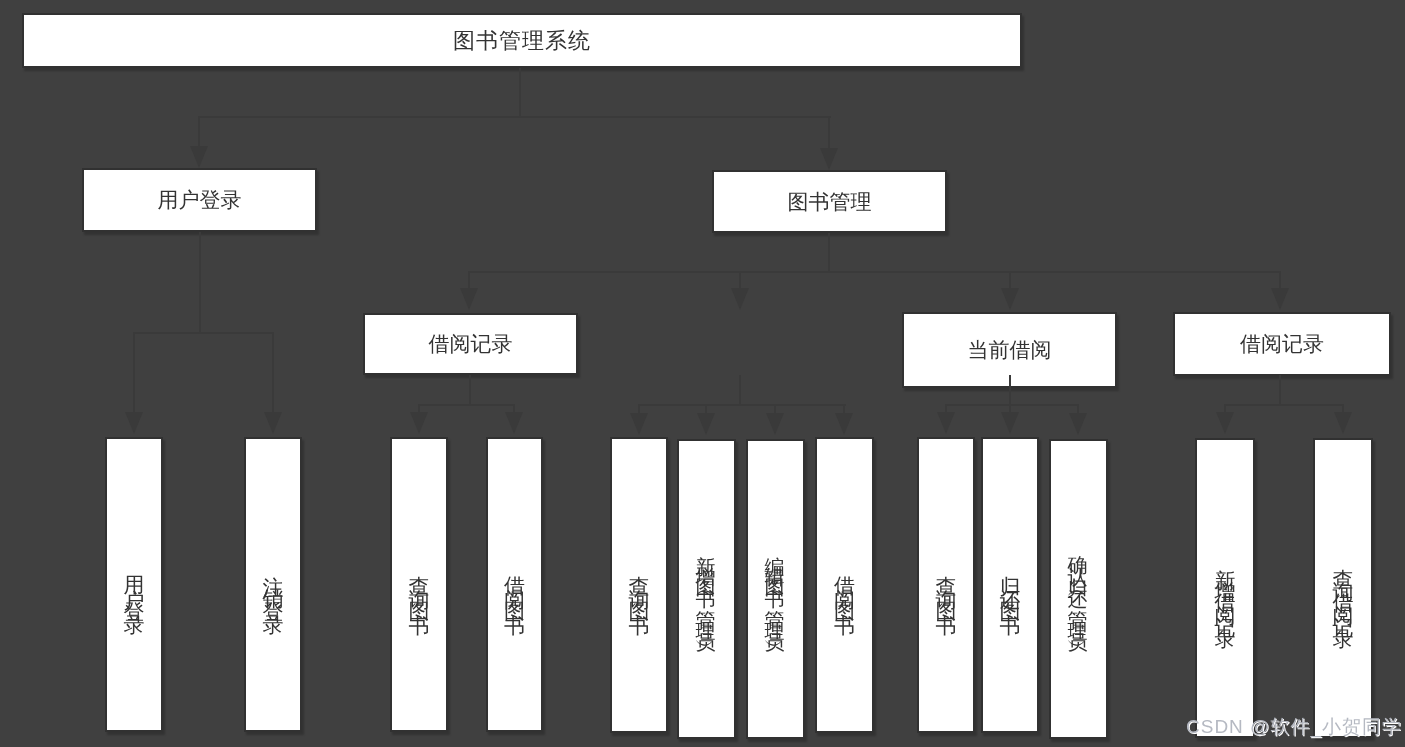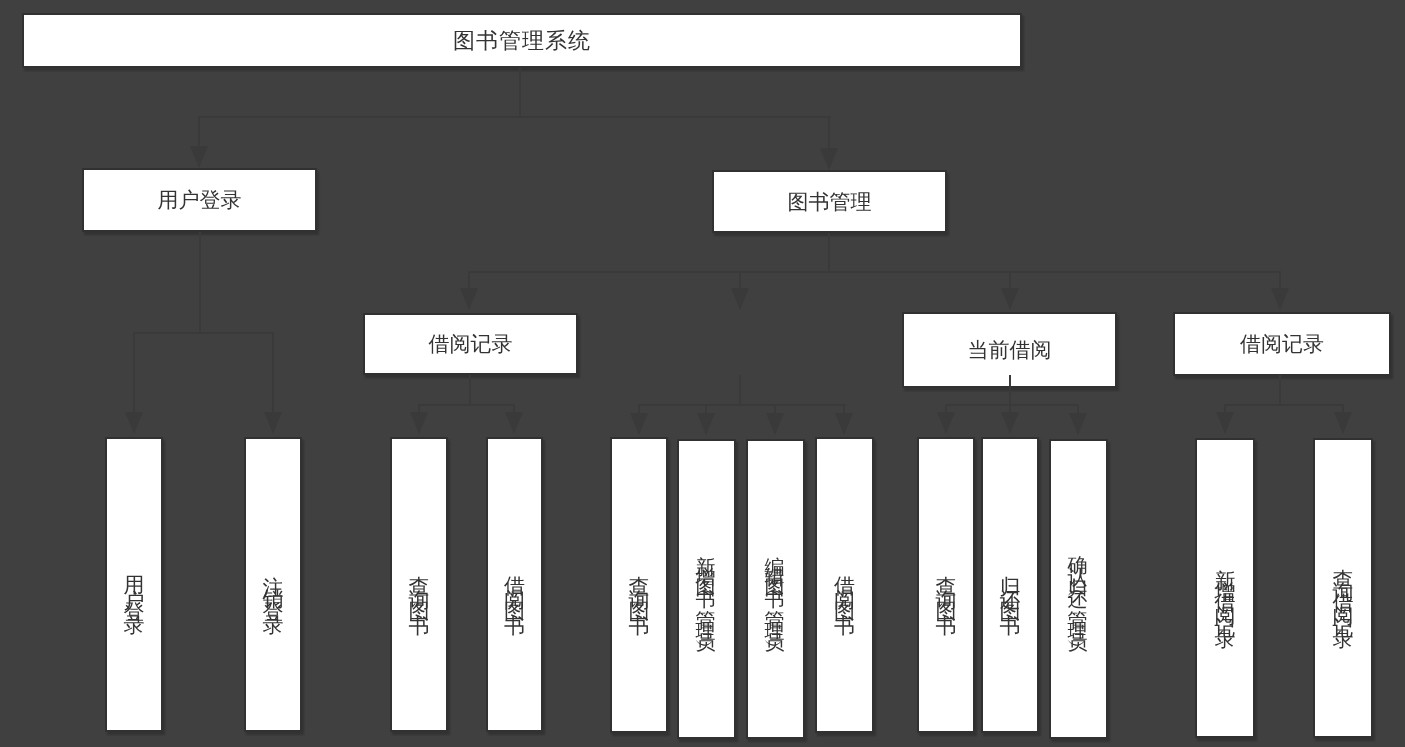--- a/index.html
+++ b/index.html
@@ -121,14 +121,15 @@
   <div class="nb vb v9" style="left:746px;top:439px;width:59px;height:300px">编辑图书（管理员）</div>
   <div class="nb vb" style="left:815px;top:437px;width:59px;height:296px">借阅图书</div>
 
   <div class="nb vb" style="left:917px;top:437px;width:58px;height:296px">查询图书</div>
   <div class="nb vb" style="left:981px;top:437px;width:58px;height:296px">归还图书</div>
   <div class="nb vb v9" style="left:1049px;top:439px;width:59px;height:300px">确认归还（管理员）</div>
 
   <div class="nb vb v6" style="left:1195px;top:438px;width:60px;height:300px">新增借阅记录</div>
   <div class="nb vb v6" style="left:1313px;top:438px;width:60px;height:300px">查询借阅记录</div>
 
+  <div class="wm">CSDN @软件_小贺同学</div>
 
 </div>
 
 </body></html>

